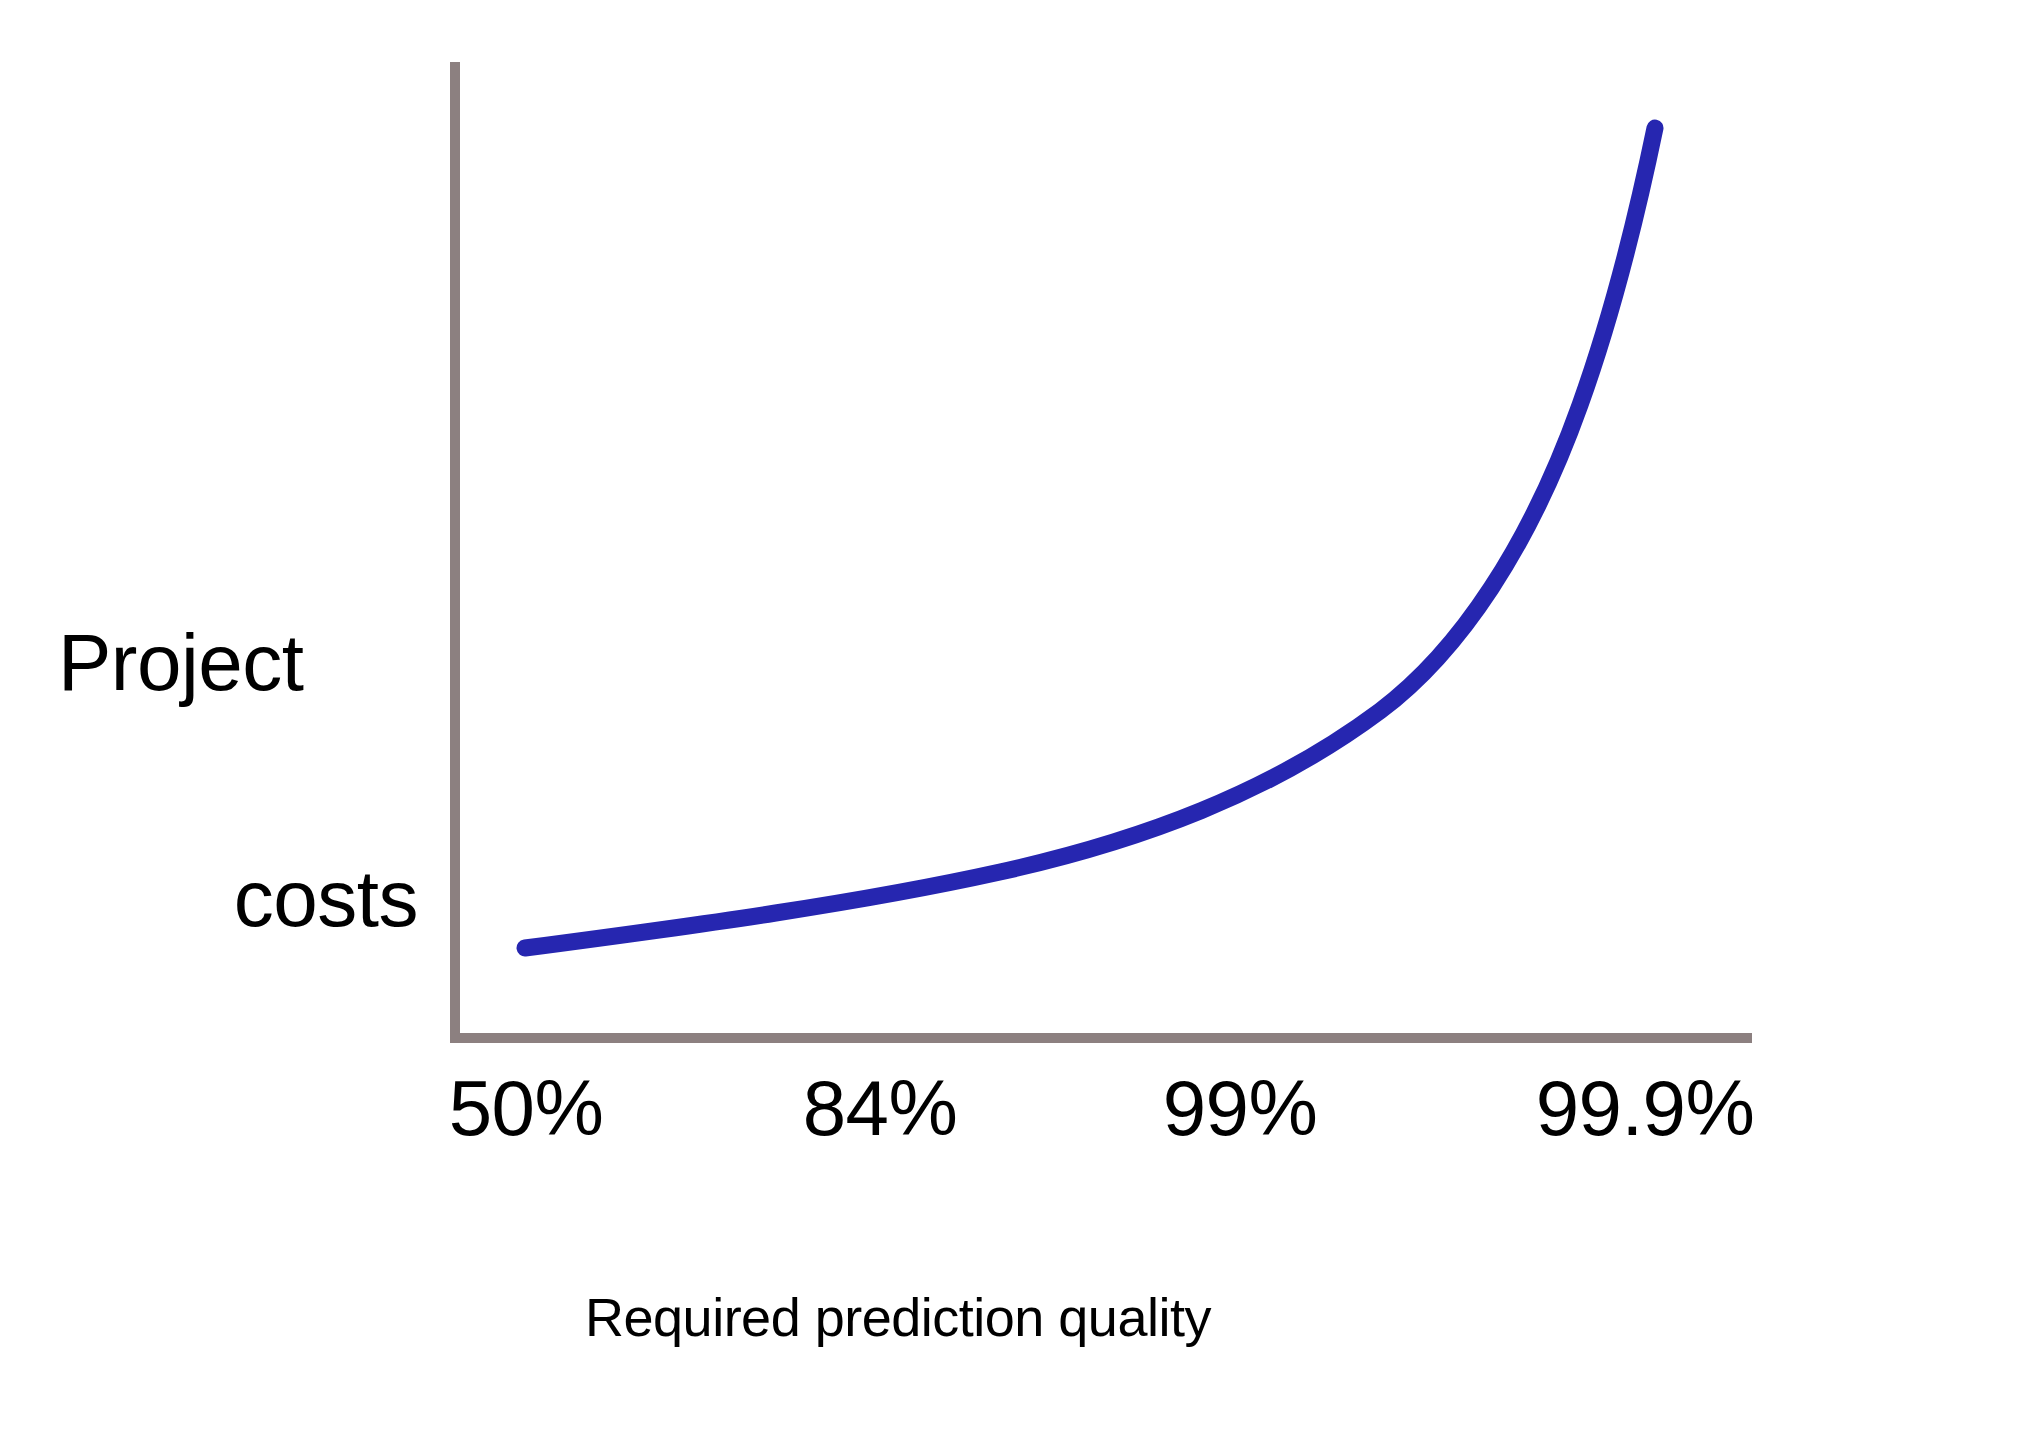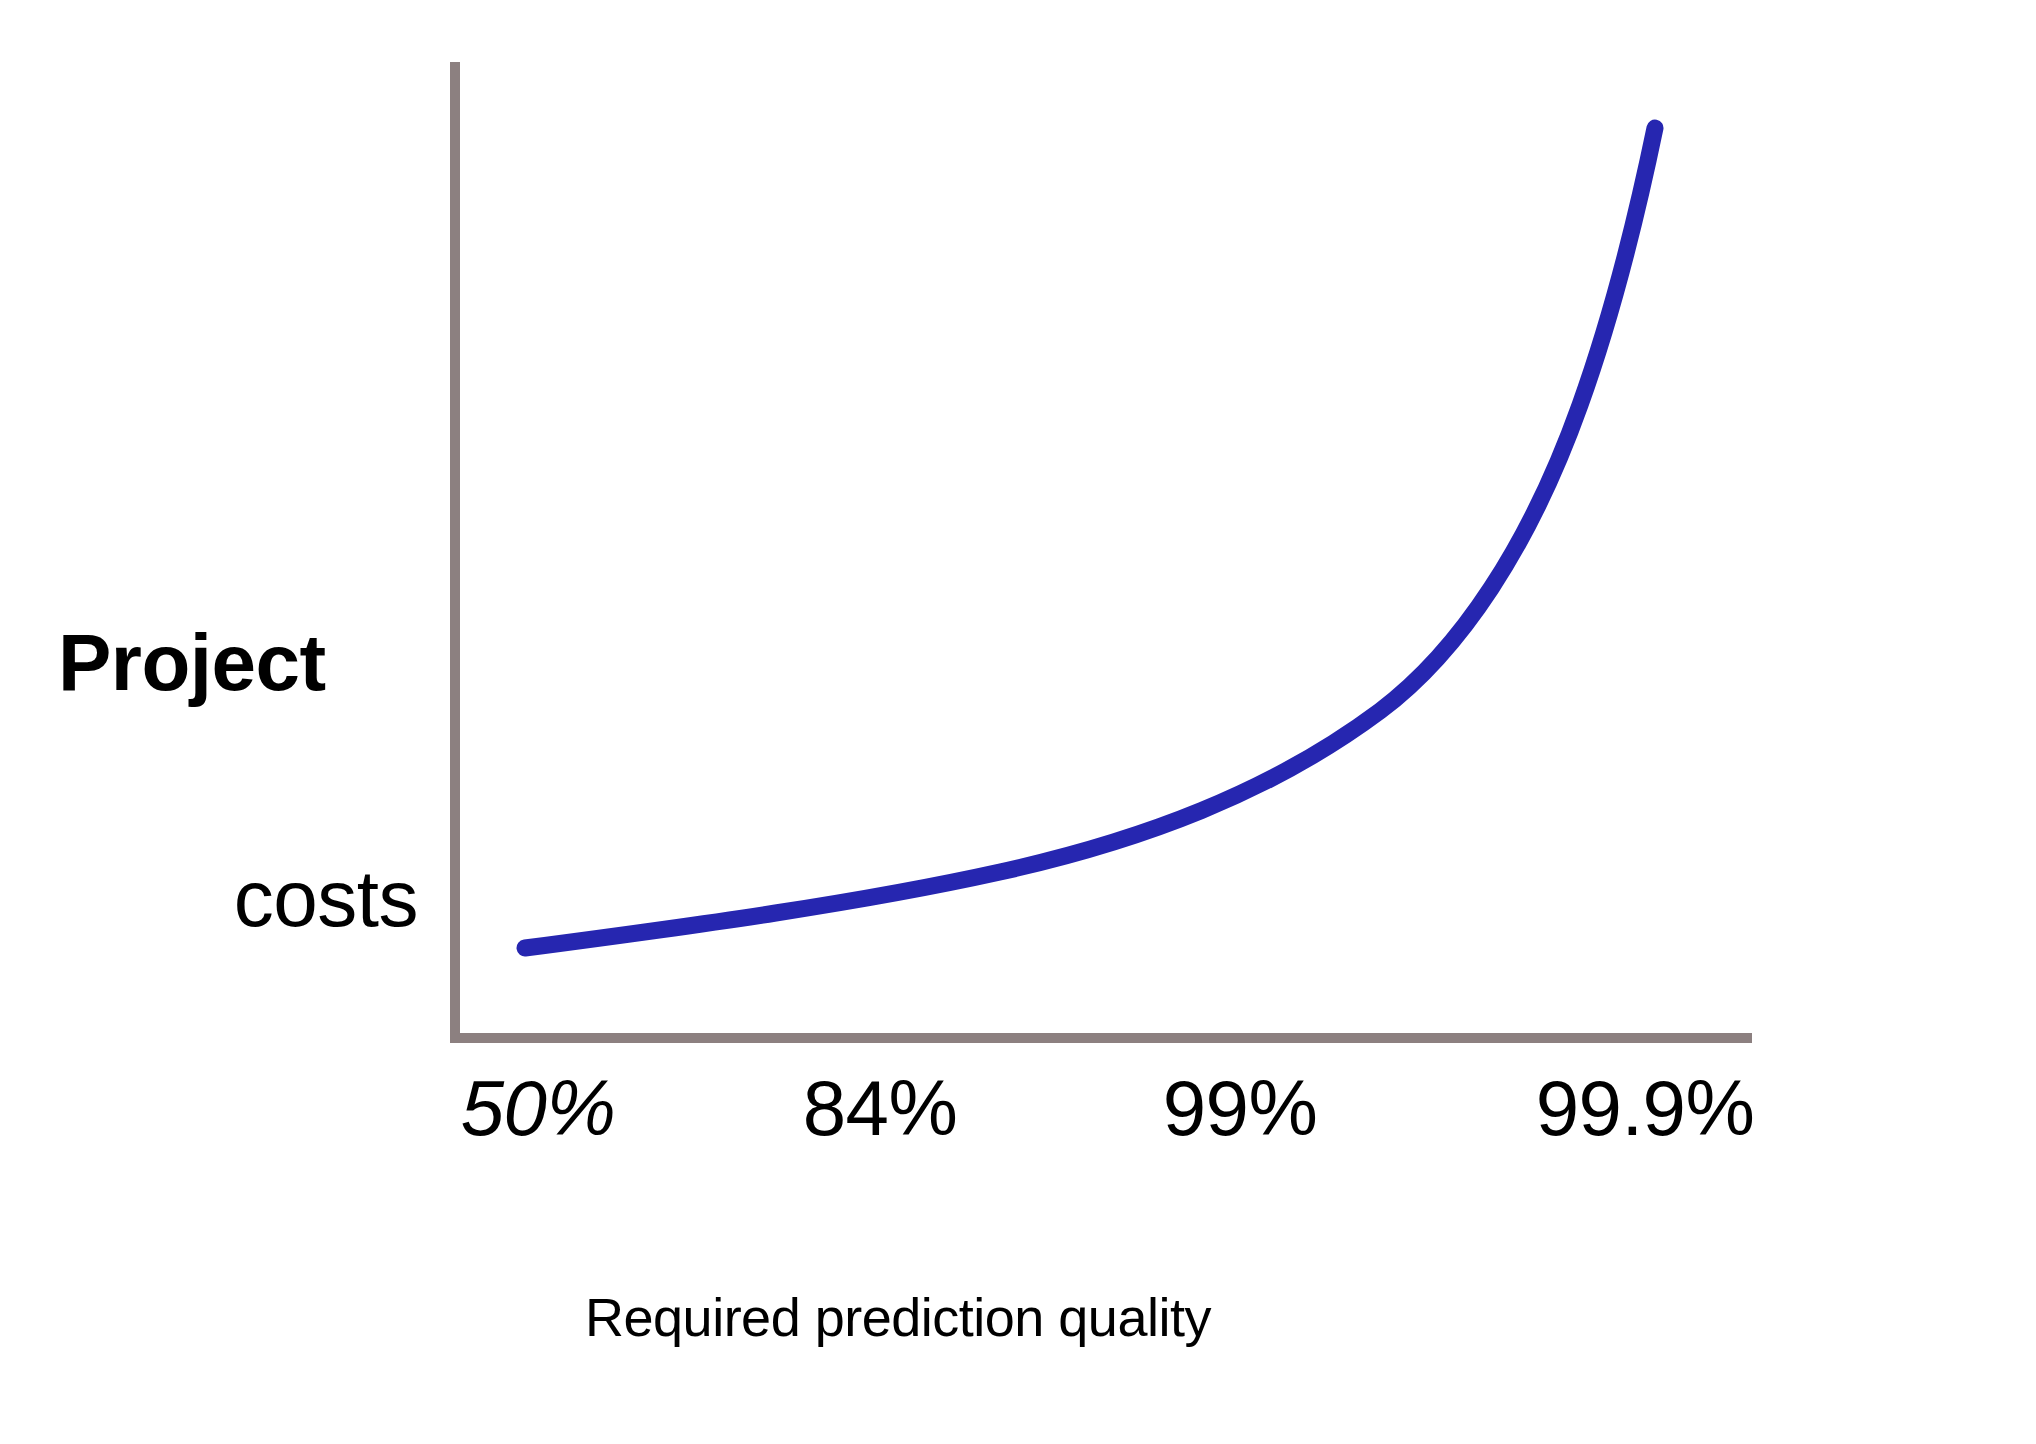--- a/index.html
+++ b/index.html
@@ -52,21 +52,21 @@
     position: absolute;
     left: 58px;
     top: 486px;
     width: 360px;
     font-size: 80px;
     line-height: 118px;
     color: #000000;
     letter-spacing: -0.5px;
     white-space: pre-line;
   }
-  .ylabel .l1 { display: block; font-weight: bold; }
+  .ylabel .l1 { display: block; }
   .ylabel .l2 { display: block; text-align: right; }
 
   
   .tick {
     position: absolute;
     top: 1062px;
     font-size: 78px;
     line-height: 92px;
     color: #000000;
     letter-spacing: -0.5px;
@@ -108,21 +108,21 @@
              C 1140 841, 1270 793, 1380 711
              C 1460 651, 1530 545, 1580 405
              C 1612 316, 1638 210, 1655 128"></path>
   </svg>
 
   <div class="ylabel">
     <span class="l1">Project</span>
     <span class="l2">costs</span>
   </div>
 
-  <div class="tick" style="left:538px;font-style:italic;">50%</div>
+  <div class="tick" style="left:526px;">50%</div>
   <div class="tick" style="left:880px;">84%</div>
   <div class="tick" style="left:1240px;">99%</div>
   <div class="tick" style="left:1645px;">99.9%</div>
 
   <div class="xlabel">
     <span class="xlabel-inner">Required prediction quality</span>
   </div>
 
 </div>
 

